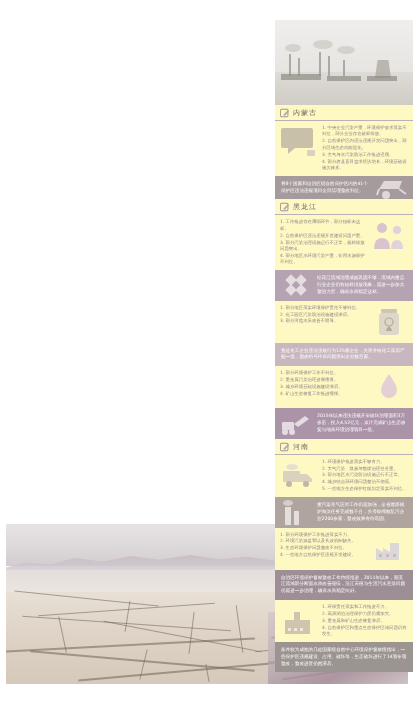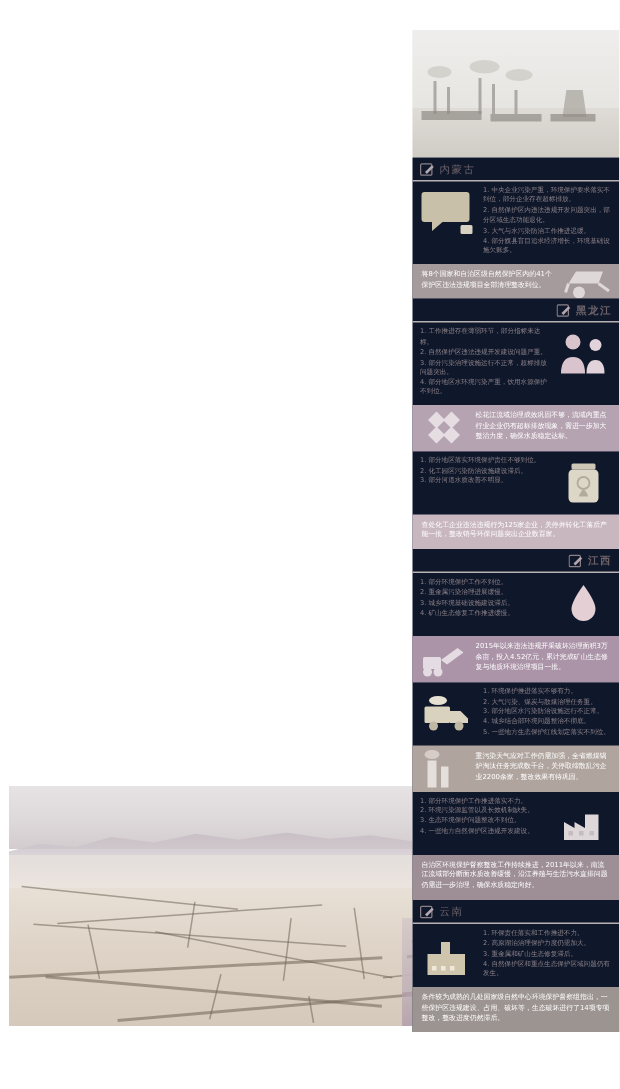--- a/index.html
+++ b/index.html
@@ -56,26 +56,26 @@
   .tp-sky{position:absolute;left:0;top:0;width:100%;height:52px;
     background:linear-gradient(180deg,#efeeec 0%,#e6e5e2 100%);}
   .tp-ground{position:absolute;left:0;top:52px;width:100%;height:33px;
     background:linear-gradient(180deg,#dfdcd7 0%,#cfccc6 100%);}
   .stack{position:absolute;background:#9a9690;opacity:.75;}
   .smoke{position:absolute;background:#b9b5ae;opacity:.45;border-radius:50%;}
   .cool-tower{position:absolute;background:#a6a29b;opacity:.7;
     clip-path:polygon(16% 0%,84% 0%,100% 100%,0% 100%);}
   .factory{position:absolute;background:#8e8a84;opacity:.7;}
   
-  .block{position:relative;width:138px;background:#0f172a;}
+  .block{position:relative;width:138px;background:#fef9c3;}
   .hdr{
     display:flex;align-items:center;gap:3px;padding:3px 5px 2px 5px;
     border-bottom:1px solid #b9b2b4;
   }
-  .hdr.right{justify-content:flex-end;font-weight:bold;}
+  .hdr.right{}
   .pen-icon{width:10px;height:10px;flex:0 0 10px;}
   .prov-name{
     font-size:7px;color:#6b6168;letter-spacing:1px;white-space:nowrap;
   }
   .body{display:flex;gap:4px;padding:4px 5px 4px 5px;align-items:flex-start;}
   .body.right{flex-direction:row-reverse;}
   .ico{flex:0 0 38px;width:38px;height:34px;position:relative;}
   .pts{flex:1;margin:0;padding:0;list-style:none;}
   .pts li{
     font-size:4.4px;line-height:6.4px;color:#8c8289;
@@ -271,29 +271,20 @@
               <span>3. 部分河道水质改善不明显。</span>
             </li>
         </ul>
       </div>
       <div class="bar c-rose">
         <span class="txt">查处化工企业违法违规行为125家企业，关停并转化工落后产能一批，整改销号环保问题突出企业数百家。</span>
       </div>
     </div>
 
     <div class="block">
-      <div class="hdr right">
-        <span class="pen-icon">
-          <svg viewBox="0 0 12 12" width="10" height="10">
-              <rect x="0.5" y="1.5" width="9" height="9" rx="1" fill="none" stroke="#8b8189" stroke-width="1"></rect>
-              <path d="M4 8 L9.5 2.5 L11 4 L5.5 9.5 Z" fill="#b5a7ae"></path>
-            </svg>
-        </span>
-        <span class="prov-name">江西</span>
-      </div>
       <div class="body right">
         <span class="ico">
           <svg viewBox="0 0 38 34" width="38" height="34">
               <path d="M19 4 q8 11 8 16 a8 8 0 0 1 -16 0 q0 -5 8 -16z" fill="#e4cfd4"></path>
             </svg>
         </span>
         <ul class="pts r">
           <li>
               <span>1. 部分环境保护工作不到位。</span>
             </li>
@@ -315,20 +306,29 @@
               <rect x="3" y="14" width="12" height="8" rx="1" fill="#efe8ee"></rect>
               <circle cx="6" cy="24" r="3" fill="#efe8ee"></circle>
               <circle cx="13" cy="24" r="3" fill="#efe8ee"></circle>
               <path d="M15 16 L26 8 L30 11 L19 19 Z" fill="#efe8ee"></path>
             </svg>
         </span>
       </div>
     </div>
 
     <div class="block">
+      <div class="hdr">
+        <span class="pen-icon">
+          <svg viewBox="0 0 12 12" width="10" height="10">
+              <rect x="0.5" y="1.5" width="9" height="9" rx="1" fill="none" stroke="#8b8189" stroke-width="1"></rect>
+              <path d="M4 8 L9.5 2.5 L11 4 L5.5 9.5 Z" fill="#b5a7ae"></path>
+            </svg>
+        </span>
+        <span class="prov-name">河南</span>
+      </div>
       <div class="body">
         <span class="ico">
           <svg viewBox="0 0 38 34" width="38" height="34">
               <rect x="3" y="12" width="17" height="11" rx="1" fill="#d9d2bf"></rect>
               <path d="M20 15 h7 l5 5 v3 h-12z" fill="#d9d2bf"></path>
               <circle cx="9" cy="25" r="3" fill="#c1b8a3"></circle>
               <circle cx="26" cy="25" r="3" fill="#c1b8a3"></circle>
               <ellipse cx="12" cy="8" rx="6" ry="3" fill="#e6e0d2"></ellipse>
             </svg>
         </span>
@@ -386,29 +386,20 @@
               <span>4. 一些地方自然保护区违规开发建设。</span>
             </li>
         </ul>
       </div>
       <div class="bar c-dusk">
         <span class="txt">自治区环境保护督察整改工作持续推进，2011年以来，南流江流域部分断面水质改善缓慢，沿江养殖与生活污水直排问题仍需进一步治理，确保水质稳定向好。</span>
       </div>
     </div>
 
     <div class="block">
-      <div class="hdr">
-        <span class="pen-icon">
-          <svg viewBox="0 0 12 12" width="10" height="10">
-              <rect x="0.5" y="1.5" width="9" height="9" rx="1" fill="none" stroke="#8b8189" stroke-width="1"></rect>
-              <path d="M4 8 L9.5 2.5 L11 4 L5.5 9.5 Z" fill="#b5a7ae"></path>
-            </svg>
-        </span>
-        <span class="prov-name">云南</span>
-      </div>
       <div class="body">
         <span class="ico">
           <svg viewBox="0 0 38 34" width="38" height="34">
               <path d="M5 30 v-14 h9 v-8 h6 v8 h10 v14 z" fill="#cfc5ad"></path>
               <rect x="8" y="24" width="3" height="3" fill="#efe9da"></rect>
               <rect x="14" y="24" width="3" height="3" fill="#efe9da"></rect>
               <rect x="20" y="24" width="3" height="3" fill="#efe9da"></rect>
             </svg>
         </span>
         <ul class="pts">

